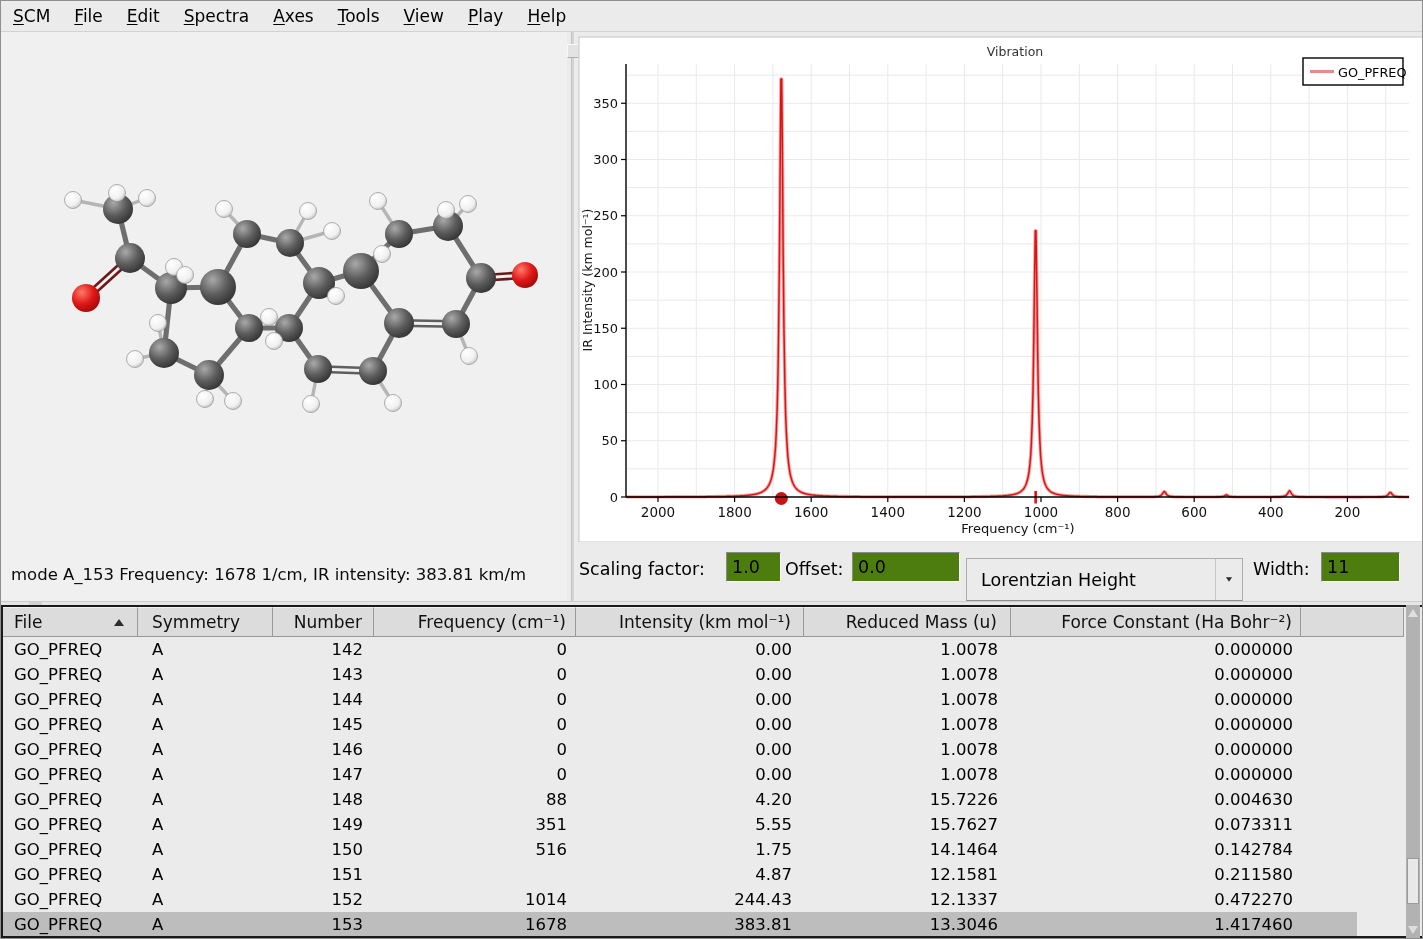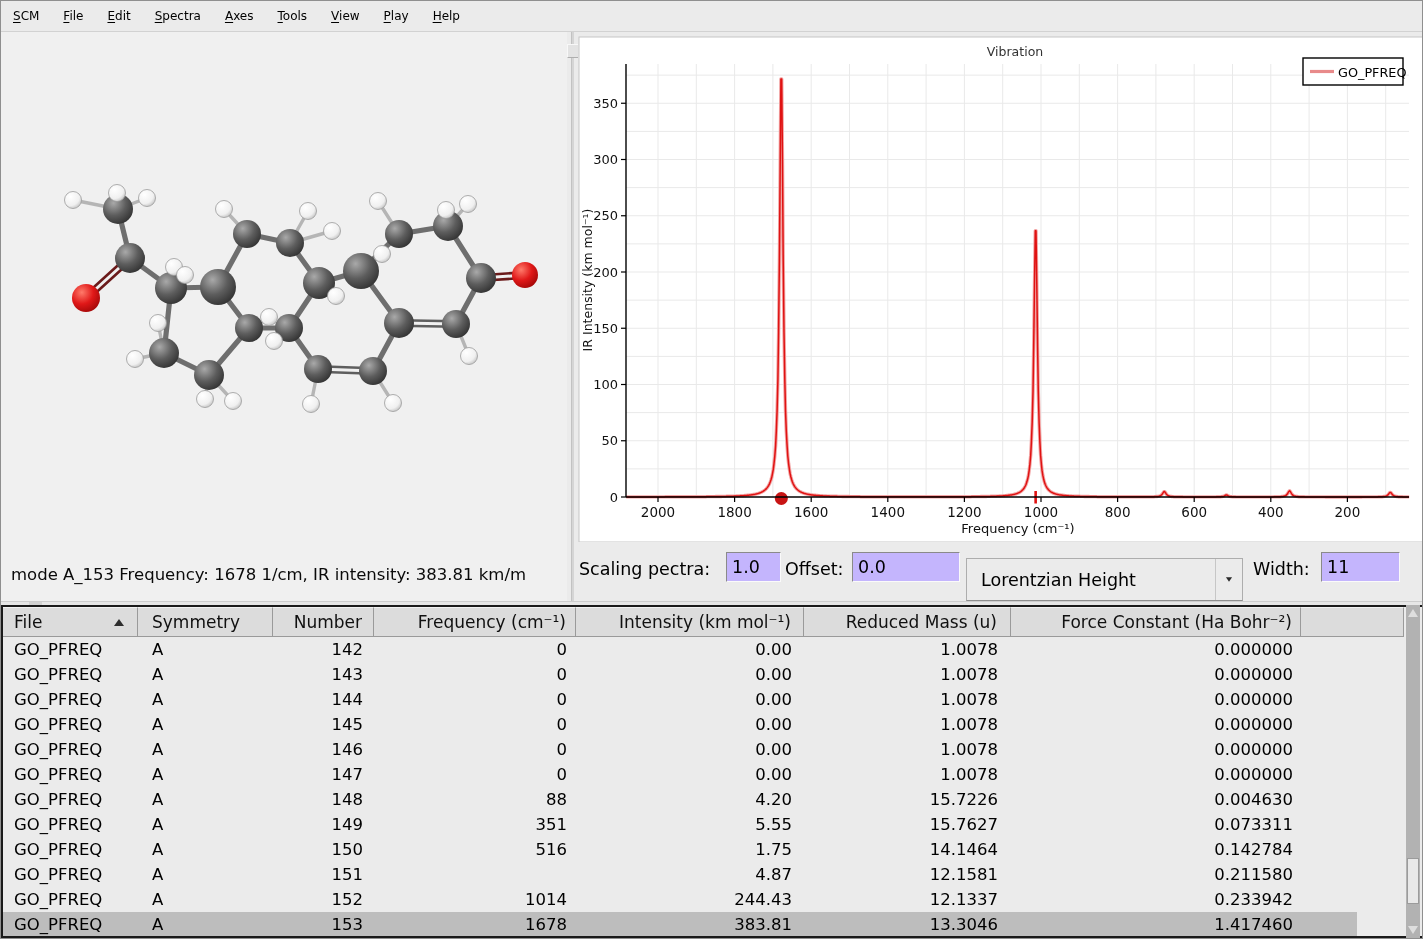--- a/index.html
+++ b/index.html
@@ -1,39 +1,39 @@
 <!DOCTYPE html>
 <html><head>
 <meta charset="utf-8">
 <style>
   html,body{margin:0;padding:0;background:#888;}
   .window{position:relative;width:1423px;height:939px;background:#ebebeb;
     font-family:"DejaVu Sans","Liberation Sans",sans-serif;overflow:hidden;
     box-sizing:border-box;border:1px solid #8f8f8f;}
   
   .menubar{position:absolute;top:0;left:0;right:0;height:30px;background:#ebebeb;
-    border-bottom:1px solid #d2d2d2;display:flex;align-items:center;font-size:12px;color:#000;padding-left:0;}
+    border-bottom:1px solid #d2d2d2;display:flex;align-items:center;font-size:17px;color:#000;padding-left:0;}
   .menu-item{padding:3px 12px 4px 12px;cursor:default;white-space:nowrap;}
   .menu-item u{text-decoration:underline;text-underline-offset:2px;}
   
   .left-panel{position:absolute;top:31px;left:0;width:566px;height:569px;background:#f0f0f0;}
   .mol-svg{position:absolute;top:0;left:0;}
   .status-line{position:absolute;left:10px;top:533px;font-size:16.5px;color:#0a0a0a;white-space:nowrap;}
   
   .vsplit{position:absolute;top:31px;left:566px;width:11px;height:569px;background:#ebebeb;}
   .vsplit .groove{position:absolute;top:0;bottom:0;left:4px;width:2px;background:#d5d5d5;border-left:1px solid #c2c2c2;}
   .vsplit .handle{position:absolute;top:12px;left:0px;width:10px;height:12px;background:#e3e3e3;
     border:1px solid #aeaeae;border-top-color:#f8f8f8;border-left-color:#f8f8f8;}
   
   .right-panel{position:absolute;top:31px;left:577px;width:846px;height:569px;background:#ebebeb;}
   .chart-svg{position:absolute;top:0;left:0;}
   
   .controls{position:absolute;left:577px;top:541px;width:846px;height:59px;background:#ebebeb;font-size:17.5px;color:#000;}
   .ctl-label{position:absolute;top:17px;white-space:nowrap;}
-  .ctl-input{position:absolute;top:10px;height:28px;background:#c4b5fd;color:#000;font-family:inherit;font-size:17.5px;
+  .ctl-input{position:absolute;top:10px;height:28px;background:#4d7c0f;color:#000;font-family:inherit;font-size:17.5px;
     border:1px solid #8a8a8a;border-bottom-color:#fafafa;border-right-color:#fafafa;padding:0 0 0 5px;margin:0;}
   .combo{position:absolute;left:388px;top:16px;width:275px;height:41px;background:#ebebeb;
     border:1px solid #adadad;border-bottom-color:#8f8f8f;display:flex;align-items:center;}
   .combo .combo-text{padding-left:14px;white-space:nowrap;}
   .combo .arrow-zone{position:absolute;right:0;top:0;bottom:0;width:26px;border-left:1px solid #c6c6c6;
     display:flex;align-items:center;justify-content:center;background:#ebebeb;}
   .tri-down-sm{width:0;height:0;border-left:5px solid transparent;border-right:5px solid transparent;border-top:7px solid #2b2b2b;}
   
   .hsplit{position:absolute;top:600px;left:0;width:1423px;height:4px;background:#e6e6e6;border-top:1px solid #cdcdcd;}
   .hsplit .handle{position:absolute;left:28px;top:0;width:13px;height:4px;background:#d2d2d2;}
@@ -291,21 +291,21 @@
         <text x="14" y="248" text-anchor="middle" font-size="12.5" fill="#111" transform="rotate(-90 14 248)">IR Intensity (km mol⁻¹)</text>
         <g>
           <rect x="725" y="26" width="100" height="27" fill="#fff" stroke="#000" stroke-width="1.4"></rect>
           <line x1="732" y1="39.5" x2="756" y2="39.5" stroke="#e88a8a" stroke-width="3.2"></line>
           <text x="760" y="44.5" font-size="12.8" fill="#000">GO_PFREQ</text>
         </g>
       </svg>
   </div>
 
   <div class="controls">
-    <span class="ctl-label" style="left:1px">Scaling pectra:</span>
+    <span class="ctl-label" style="left:1px">Scaling factor:</span>
     <input class="ctl-input" style="left: 148px; width: 48px;" value="1.0">
     <span class="ctl-label" style="left:207px">Offset:</span>
     <input class="ctl-input" style="left: 274px; width: 101px;" value="0.0">
     <div class="combo">
       <span class="combo-text">Lorentzian Height</span>
       <span class="arrow-zone">
         <span class="tri-down-sm" style="transform:scale(0.62)"></span>
       </span>
     </div>
     <span class="ctl-label" style="left:675px">Width:</span>
@@ -434,21 +434,21 @@
             <div class="td ar" style="width: 207px; padding-left: 0px; padding-right: 13px;">12.1581</div>
             <div class="td ar" style="width: 290px; padding-left: 0px; padding-right: 8px;">0.211580</div>
           </div>
           <div class="tr" style="top: 250px;">
             <div class="td al" style="width: 135px; padding-left: 11px; padding-right: 0px;">GO_PFREQ</div>
             <div class="td al" style="width: 135px; padding-left: 14px; padding-right: 0px;">A</div>
             <div class="td ar" style="width: 101px; padding-left: 0px; padding-right: 11px;">152</div>
             <div class="td ar" style="width: 202px; padding-left: 0px; padding-right: 9px;">1014</div>
             <div class="td ar" style="width: 228px; padding-left: 0px; padding-right: 12px;">244.43</div>
             <div class="td ar" style="width: 207px; padding-left: 0px; padding-right: 13px;">12.1337</div>
-            <div class="td ar" style="width: 290px; padding-left: 0px; padding-right: 8px;">0.233942</div>
+            <div class="td ar" style="width: 290px; padding-left: 0px; padding-right: 8px;">0.472270</div>
           </div>
           <div class="tr selected" style="top: 275px;">
             <div class="td al" style="width: 135px; padding-left: 11px; padding-right: 0px;">GO_PFREQ</div>
             <div class="td al" style="width: 135px; padding-left: 14px; padding-right: 0px;">A</div>
             <div class="td ar" style="width: 101px; padding-left: 0px; padding-right: 11px;">153</div>
             <div class="td ar" style="width: 202px; padding-left: 0px; padding-right: 9px;">1678</div>
             <div class="td ar" style="width: 228px; padding-left: 0px; padding-right: 12px;">383.81</div>
             <div class="td ar" style="width: 207px; padding-left: 0px; padding-right: 13px;">13.3046</div>
             <div class="td ar" style="width: 290px; padding-left: 0px; padding-right: 8px;">1.417460</div>
           </div>

